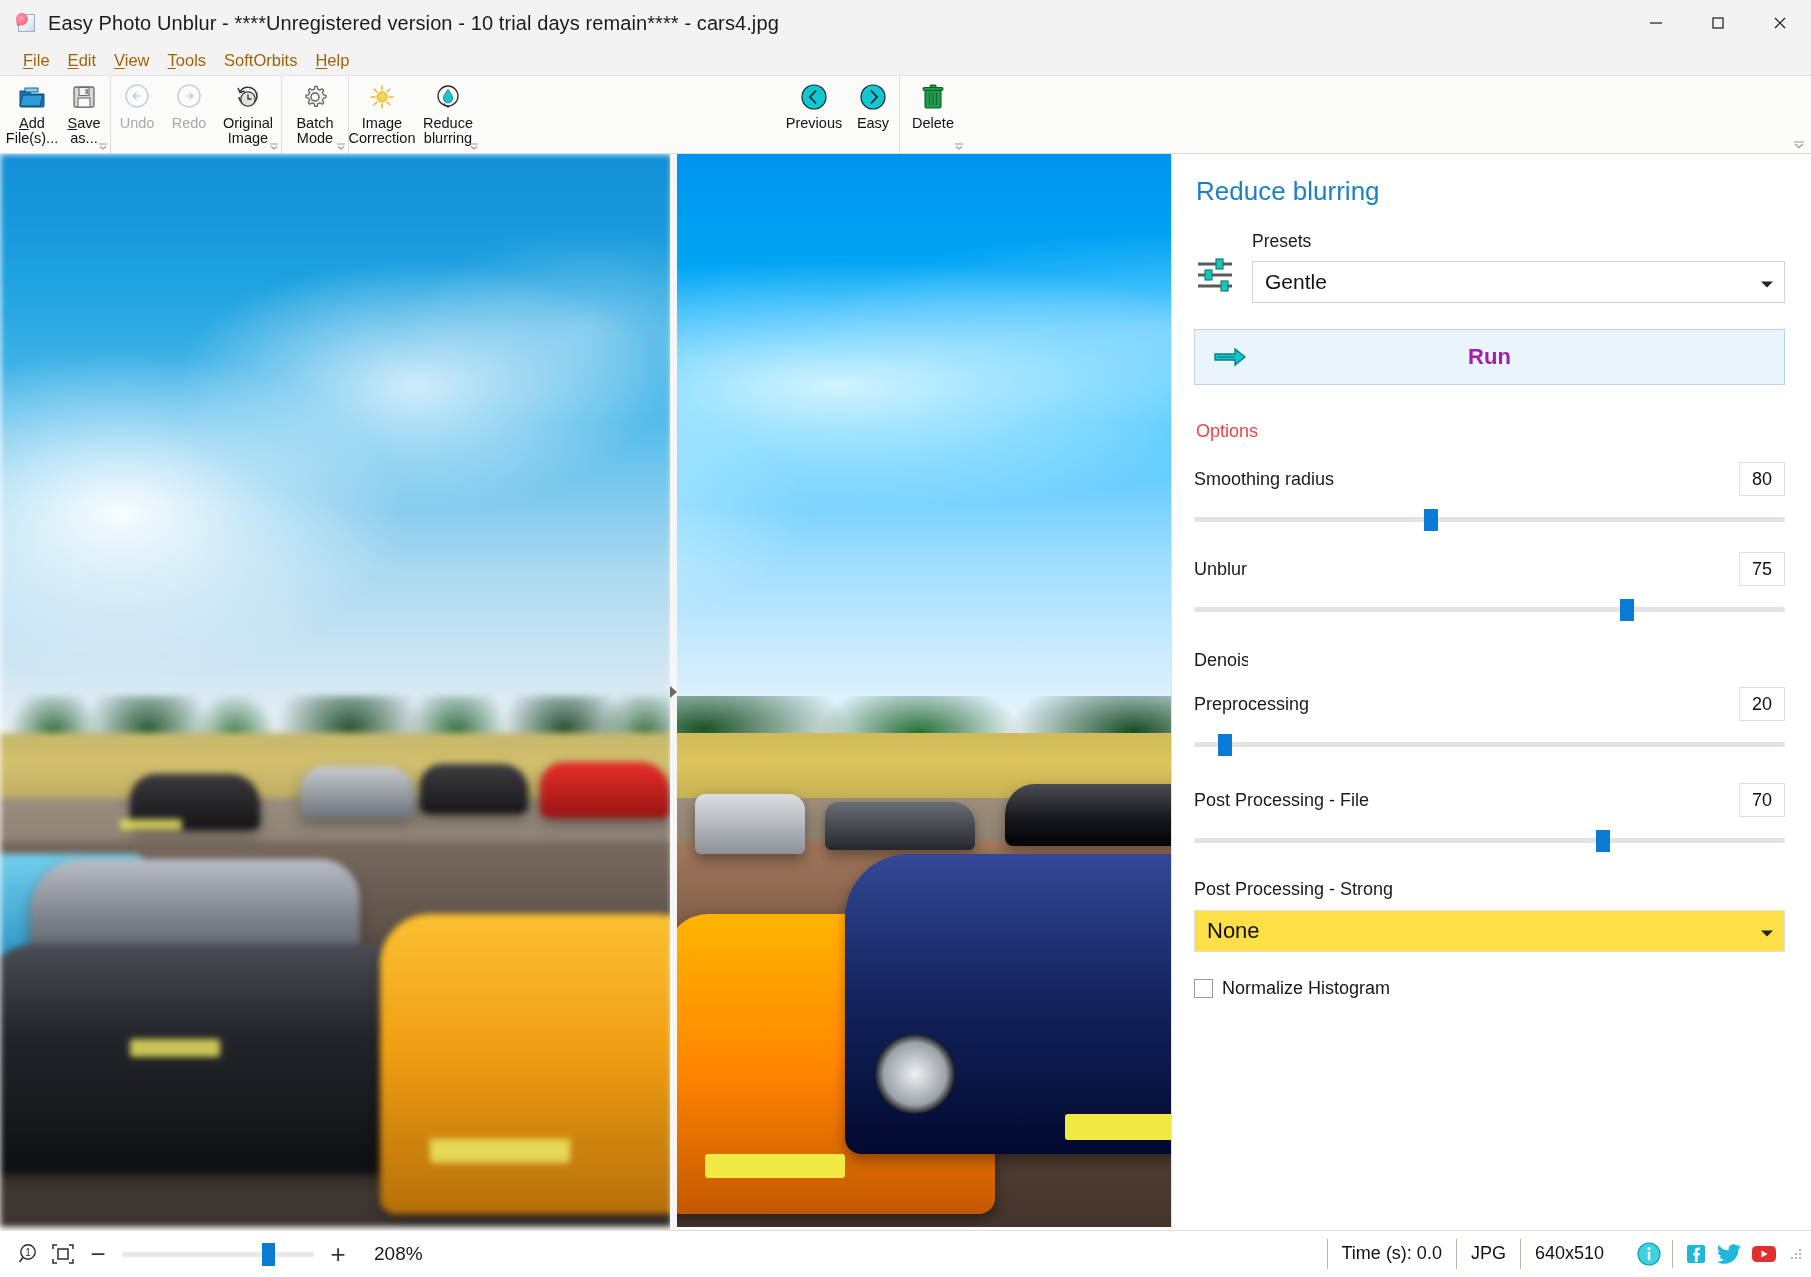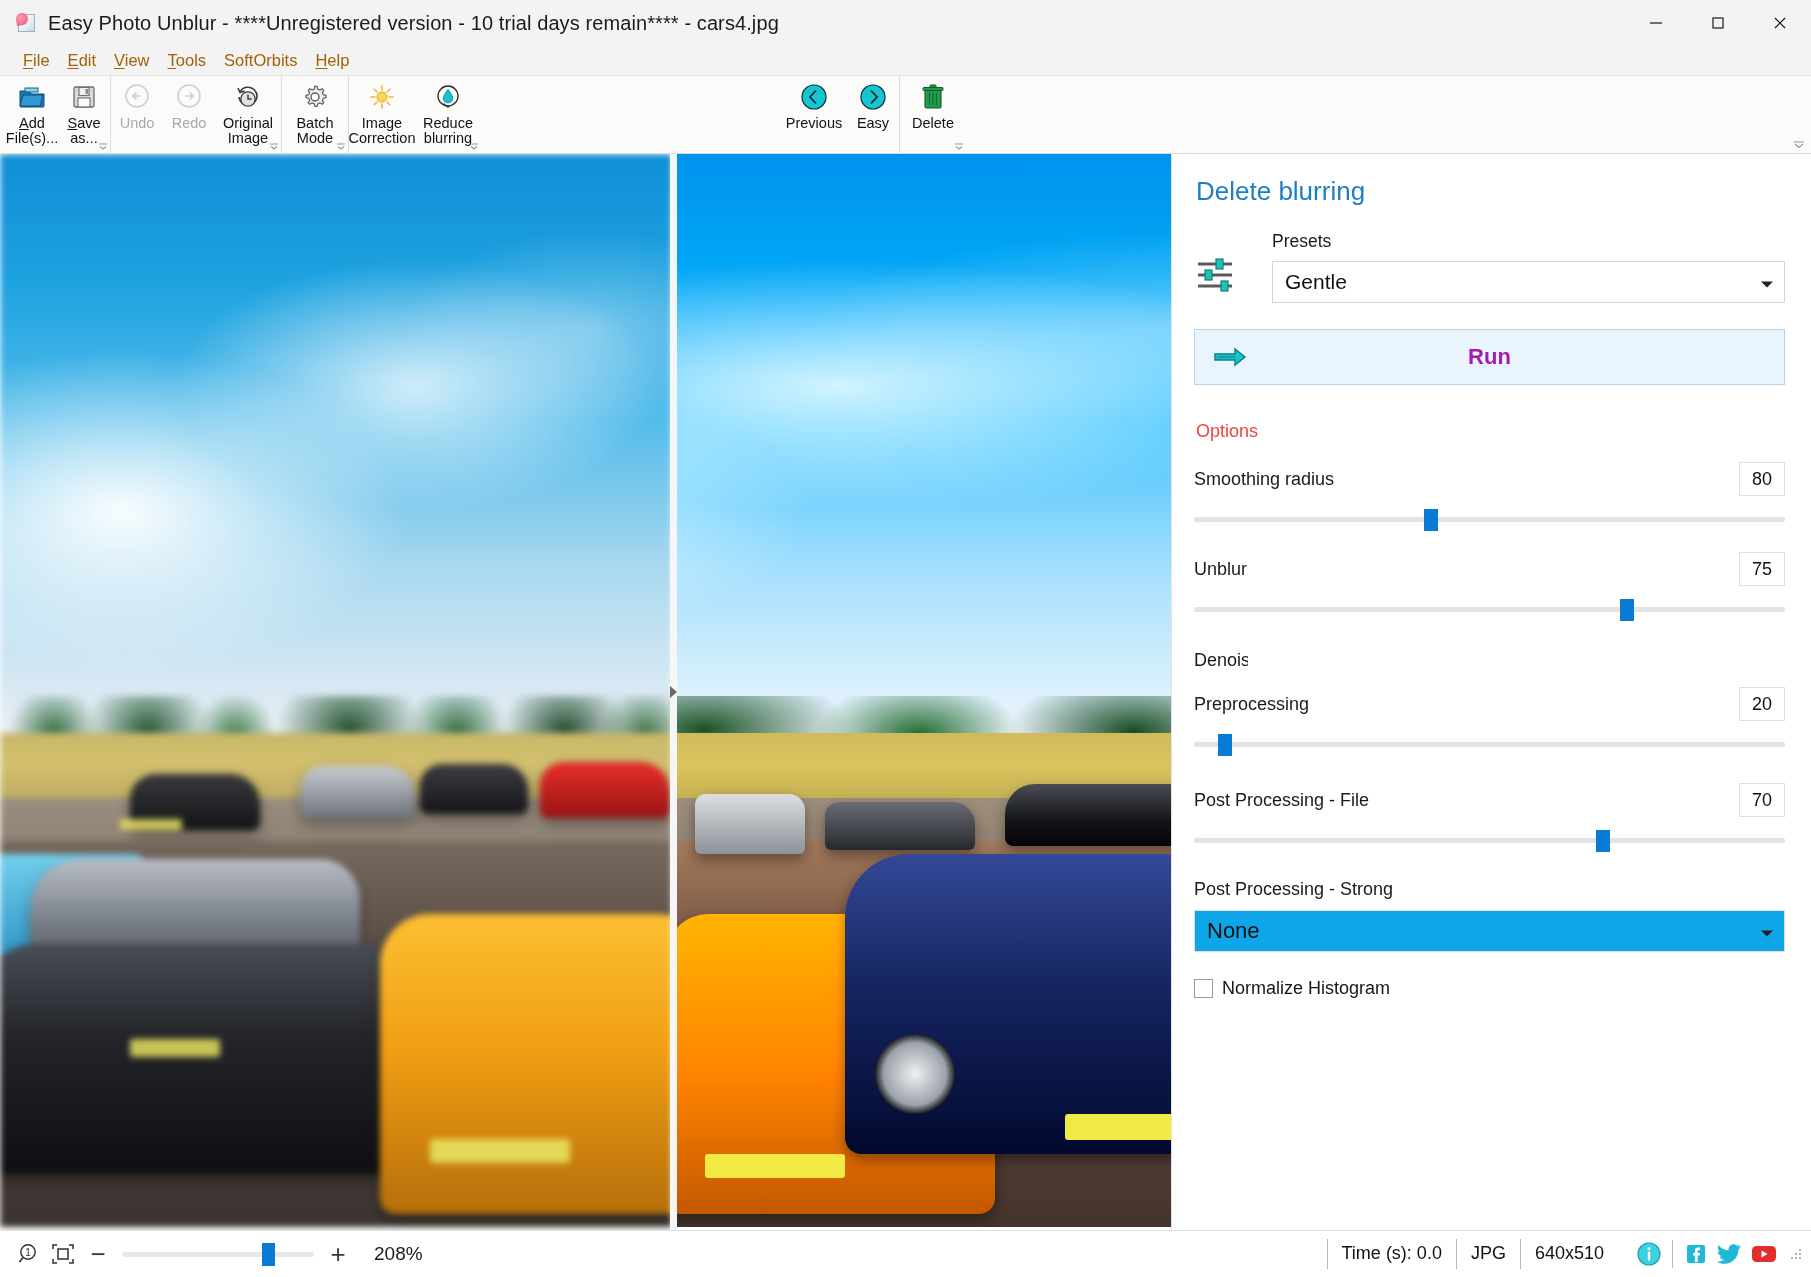--- a/index.html
+++ b/index.html
@@ -186,21 +186,21 @@
     overflow: hidden;
   }
   .panel-title {
     font-size: 26px; color: #1e7fc4; font-weight: 400;
     margin-top: 22px; margin-left: 2px;
   }
   .presets-row {
     display: flex; align-items: flex-end; margin-top: 24px;
   }
   .sliders-glyph { width: 56px; flex: 0 0 56px; padding-bottom: 6px; }
-  .presets-col { flex: 1 1 auto; margin-left: 22px; }
+  .presets-col { flex: 1 1 auto; margin-left: 2px; }
   .presets-label { font-size: 17.5px; color: #1c1c1c; margin-bottom: 9px; }
   .combo {
     height: 42px; border: 1px solid #d4d4d4; background: #fff;
     display: flex; align-items: center; padding: 0 10px 0 12px;
     font-size: 21px; color: #111;
   }
   .combo .caret { margin-left: auto; }
   .run-btn {
     margin-top: 26px;
     height: 56px;
@@ -235,21 +235,21 @@
     position: absolute; left: 0; right: 0; top: 11px; height: 5px;
     background: #e3e3e3; border-radius: 2px;
   }
   .slider .thumb {
     position: absolute; top: 3px; width: 14px; height: 22px;
     background: #0a7bd4;
   }
   .opt.denoise-head { margin-top: 28px; }
   .opt.denoise-head .opt-label { font-size: 18px; }
   .combo2 {
-    height: 42px; border: 1px solid #e0e0e0; background: #0ea5e9;
+    height: 42px; border: 1px solid #e0e0e0; background: #fde047;
     display: flex; align-items: center; padding: 0 10px 0 12px;
     font-size: 22px; color: #111; margin-top: 10px;
   }
   .combo2 .caret { margin-left: auto; }
   .cbrow { display: flex; align-items: center; margin-top: 26px; }
   .cbox {
     width: 19px; height: 19px; border: 1px solid #9a9a9a; background: #fff;
     flex: 0 0 19px;
   }
   .cblabel { font-size: 18px; color: #161616; margin-left: 9px; }
@@ -543,21 +543,21 @@
             <div style="position:absolute;left:700px;top:1000px;width:140px;height:24px;background:#e9e257;border-radius:3px;"></div>
             <div style="position:absolute;left:870px;top:880px;width:80px;height:80px;border-radius:50%;background:radial-gradient(circle at 50% 50%,#e9eaec 0%,#9aa0a6 55%,#17181b 72%,#0a0b0d 100%)"></div>
 
           </div>
         </div>
       </div>
     </div>
 
     <div class="panel">
 
-      <div class="panel-title">Delete blurring</div>
+      <div class="panel-title">Reduce blurring</div>
 
       <div class="presets-row">
         <div class="sliders-glyph">
           <svg width="44" height="36" viewBox="0 0 44 36">
             <g stroke="#5a5a5a" stroke-width="3">
               <line x1="4" y1="7" x2="38" y2="7"></line>
               <line x1="4" y1="18" x2="38" y2="18"></line>
               <line x1="4" y1="29" x2="38" y2="29"></line>
             </g>
             <rect x="22" y="2" width="7" height="10" fill="#1fc2b6" stroke="#117f77" stroke-width="1.2"></rect>

